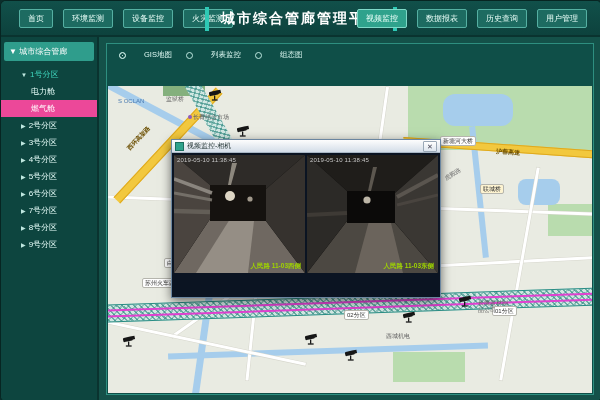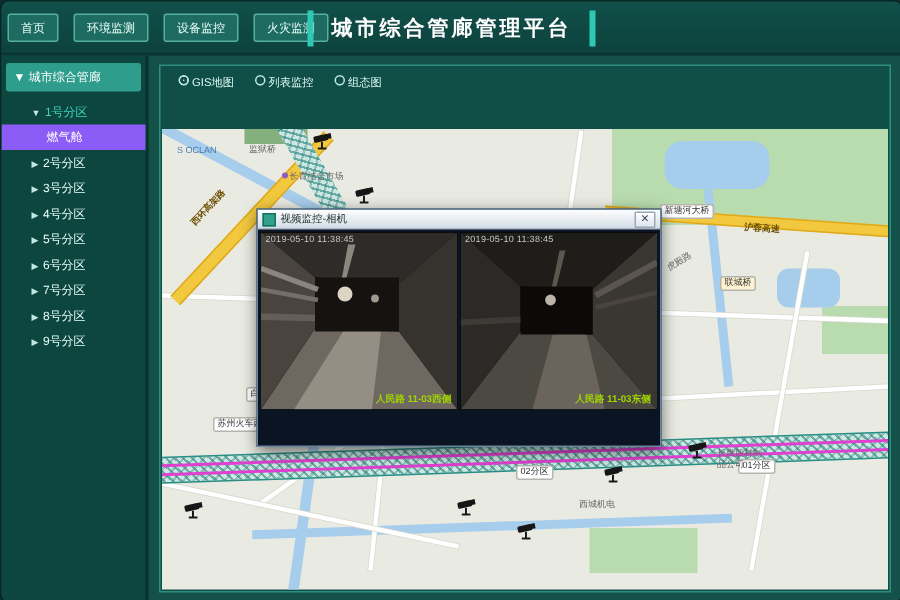--- a/index.html
+++ b/index.html
@@ -1,37 +1,37 @@
 <!DOCTYPE html>
 <html><head>
 <meta charset="utf-8">
 <style>
   html,body{margin:0;padding:0;background:#0b2e2b;font-family:"Liberation Sans",sans-serif;}
   .screen{position:relative;width:600px;height:400px;background:#145149;overflow:hidden;border-radius:6px;border:1px solid #072522;}
   
   .header{position:absolute;left:0;top:0;right:0;height:34px;background:linear-gradient(#11504a,#0d423d);border-bottom:2px solid #0a332f;}
   .nav-group{position:absolute;top:8px;display:flex;gap:10px;}
-  .nav-left{left:4px;justify-content:flex-end;}
+  .nav-left{left:18px;justify-content:flex-end;}
   .nav-right{right:14px;}
   .navbtn{font-size:8px;color:#eafff9;background:#1d6b61;border:1px solid #55b0a2;border-radius:2px;padding:3px 8px;cursor:pointer;white-space:nowrap;}
   .navbtn.active{background:#2fa28c;border-color:#7fd9c8;}
   .app-title{position:absolute;left:50%;top:6px;transform:translateX(-50%);color:#fff;font-size:14px;font-weight:bold;letter-spacing:2px;white-space:nowrap;border-left:4px solid #2ec9b5;border-right:4px solid #2ec9b5;padding:3px 12px;}
   
   .sidebar{position:absolute;left:0;top:36px;bottom:0;width:96px;background:#0d453f;border-right:2px solid #0a332f;}
   .tree-root{margin:5px 3px;background:#2f9d8c;color:#fff;font-size:8px;padding:4px 5px;border-radius:2px;}
   .tree-item{height:17px;line-height:17px;font-size:8px;color:#e8fffb;padding-left:20px;position:relative;cursor:pointer;}
   .tree-item .tri{font-size:6px;margin-right:3px;color:#bfe8e0;}
   .tree-item.sub{padding-left:30px;}
   .tree-item.sel-parent{color:#3fd6be;}
-  .tree-item.active{background:#8b5cf6;color:#fff;}
+  .tree-item.active{background:#ec4899;color:#fff;font-family:Liberation Mono, monospace;}
   
   .main{position:absolute;left:98px;top:36px;right:0;bottom:0;padding:6px 7px;}
   .panel{position:relative;width:100%;height:100%;border:1px solid #2e8f80;background:#0f4f48;box-sizing:border-box;}
   .row-radios{position:absolute;left:12px;top:6px;display:flex;gap:14px;align-items:center;font-size:7.5px;color:#dffaf4;}
-  .radio{display:flex;align-items:flex-start;gap:2px;cursor:pointer;}
+  .radio{display:flex;align-items:center;gap:18px;cursor:pointer;}
   .rdot{width:7px;height:7px;border-radius:50%;border:1px solid #bfe8e0;background:#0f4f48;box-sizing:border-box;}
   .radio.sel .rdot{background:#fff;box-shadow:inset 0 0 0 2px #0f4f48, inset 0 0 0 5px #fff;}
   .row-devices{position:absolute;left:12px;top:23px;right:8px;display:flex;gap:8px;align-items:center;font-size:7.5px;color:#dffaf4;white-space:nowrap;}
   .dselect{background:#0d453f;border:1px solid #4aa99b;color:#cfeee7;font-size:7px;padding:1px 4px;border-radius:2px;display:inline-flex;gap:8px;align-items:center;cursor:pointer;}
   .dselect .arr{font-size:6px;color:#8fd3c7;}
   .dbtn{border:1px solid #4aa99b;color:#eafff9;background:transparent;font-size:7px;padding:2px 6px;border-radius:2px;cursor:pointer;}
   .dbtn.primary{background:#2fa28c;border-color:#7fd9c8;}
   .spacer{flex:0 0 26px;}
   
   .map{position:absolute;left:1px;right:1px;top:42px;bottom:1px;background:#e9ebe2;overflow:hidden;}
@@ -69,25 +69,32 @@
 <div class="screen">
 
   <div class="header">
     <div class="nav-group nav-left">
       <div class="navbtn">首页</div>
       <div class="navbtn">环境监测</div>
       <div class="navbtn">设备监控</div>
       <div class="navbtn">火灾监测</div>
     </div>
     <div class="app-title">城市综合管廊管理平台</div>
+    <div class="nav-group nav-right">
+      <div class="navbtn active">视频监控</div>
+      <div class="navbtn">数据报表</div>
+      <div class="navbtn">历史查询</div>
+      <div class="navbtn">用户管理</div>
+    </div>
   </div>
 
   <div class="sidebar">
     <div class="tree-root">▼ 城市综合管廊</div>
     <div class="tree-item sel-parent"><span class="tri">▼</span><span>1号分区</span></div>
+    <div class="tree-item sub">电力舱</div>
     <div class="tree-item sub active">燃气舱</div>
     <div class="tree-item"><span class="tri">▶</span><span>2号分区</span></div>
     <div class="tree-item"><span class="tri">▶</span><span>3号分区</span></div>
     <div class="tree-item"><span class="tri">▶</span><span>4号分区</span></div>
     <div class="tree-item"><span class="tri">▶</span><span>5号分区</span></div>
     <div class="tree-item"><span class="tri">▶</span><span>6号分区</span></div>
     <div class="tree-item"><span class="tri">▶</span><span>7号分区</span></div>
     <div class="tree-item"><span class="tri">▶</span><span>8号分区</span></div>
     <div class="tree-item"><span class="tri">▶</span><span>9号分区</span></div>
   </div>

